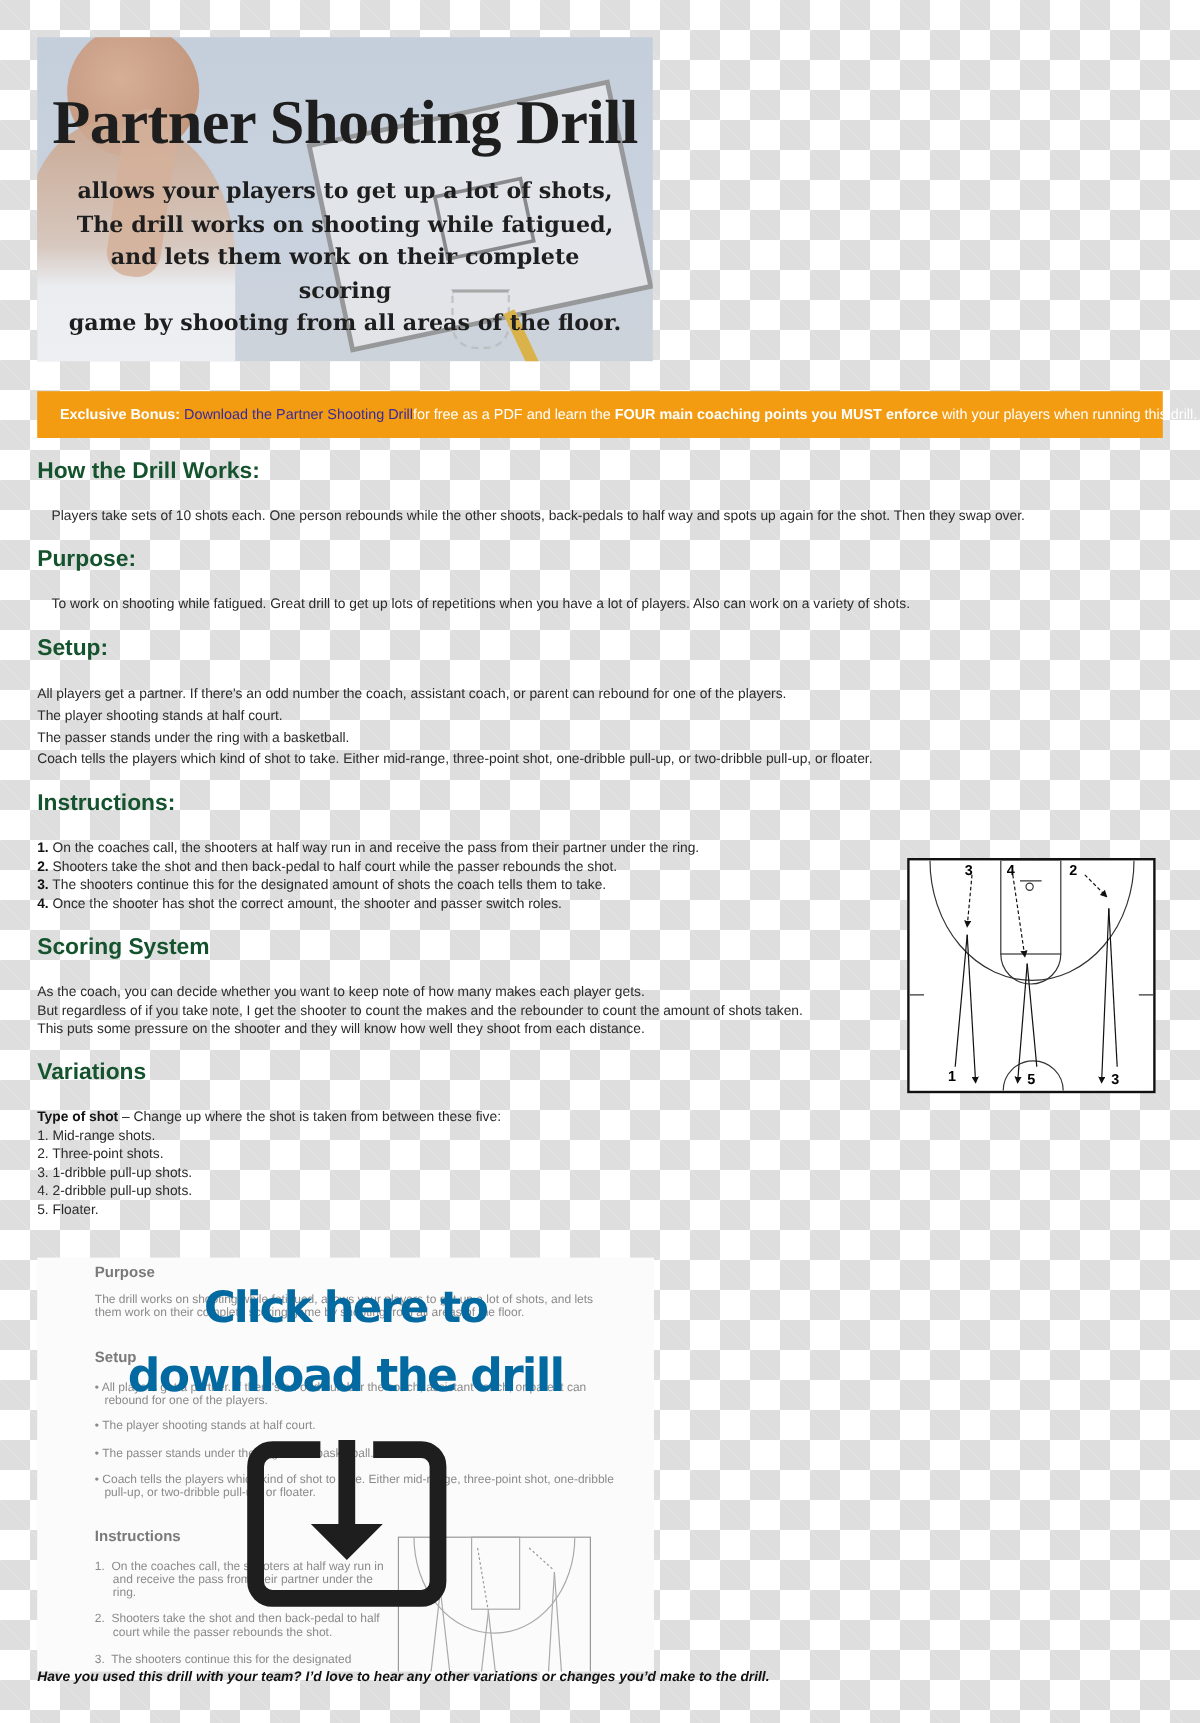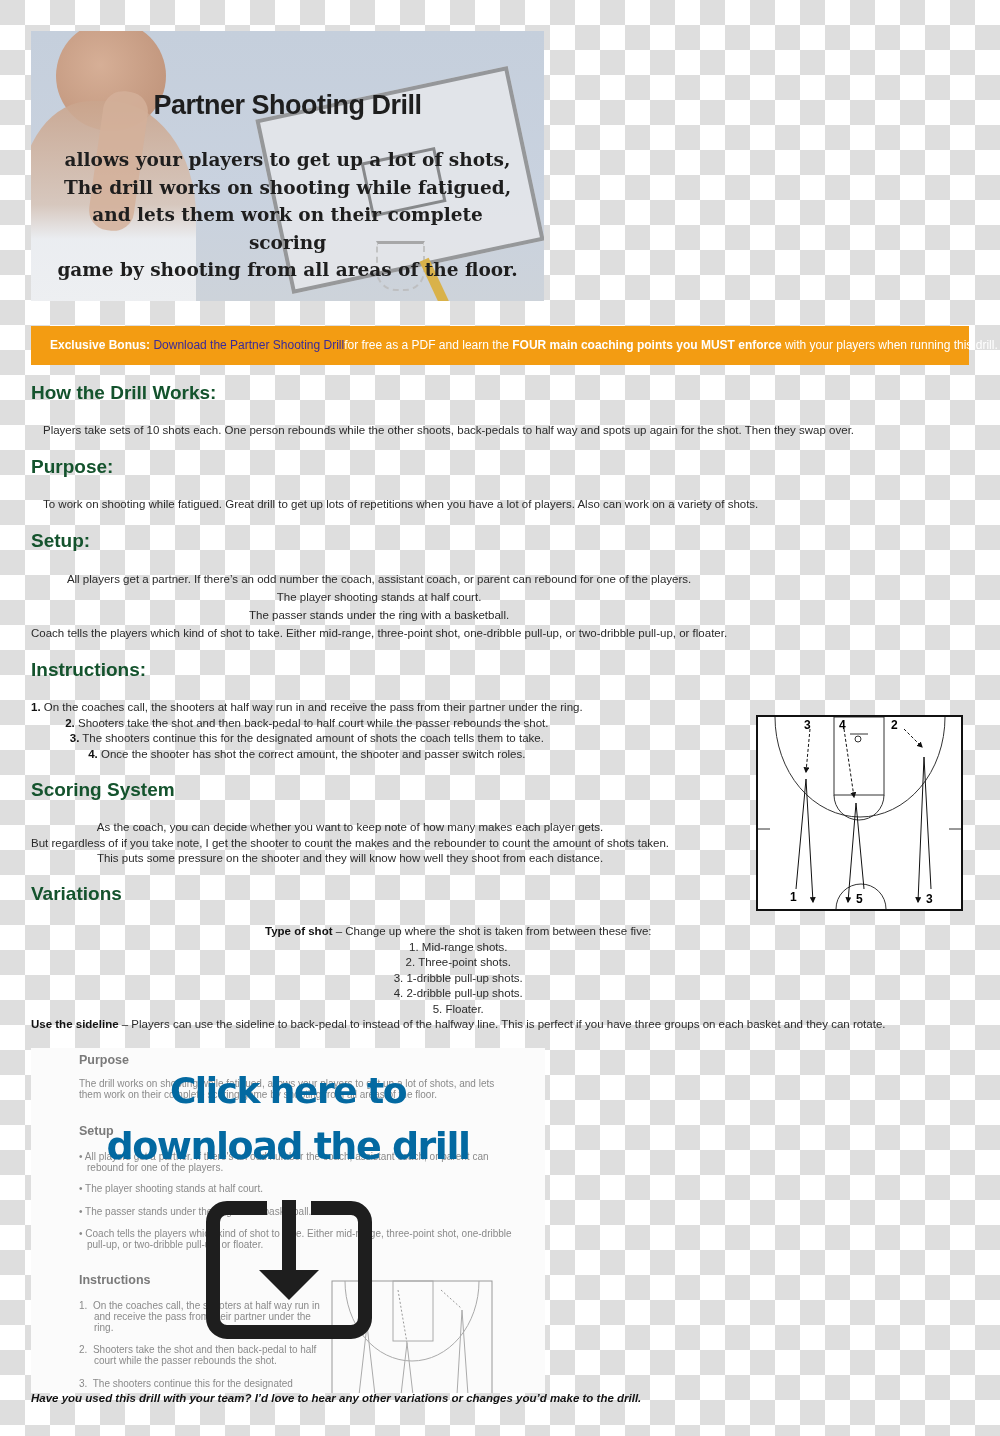--- a/index.html
+++ b/index.html
@@ -42,22 +42,22 @@
   }
   .hero .pole {
     position:absolute; left:405px; top:225px; width:10px; height:80px;
     background:#d9b24a; transform:rotate(-25deg);
   }
   .hero .net {
     position:absolute; left:345px; top:210px; width:45px; height:45px;
     border:2px dashed #bbb; border-top:3px solid #999; border-radius:0 0 20px 20px; opacity:.8;
   }
   .hero-title {
-    position:absolute; left:0; right:0; top:59px; text-align:center;
-    font-family:Liberation Sans, sans-serif; font-weight:bold; font-size:27px; color:#1e1e1e;
+    position:absolute; left:0; right:0; top:42px; text-align:center;
+    font-family:Liberation Serif, serif; font-weight:bold; font-size:52px; color:#1e1e1e;
     letter-spacing:-0.5px;
   }
   .hero-sub {
     position:absolute; left:20px; right:20px; top:115px; text-align:center;
     font-family:"DejaVu Serif", serif; font-weight:bold; font-size:18.5px; line-height:27.5px; color:#1e1e1e;
   }
   
   .banner {
     position:absolute; left:31px; top:326px; width:938px; height:39px;
     background:#f39c12; color:#fff; font-size:12px; line-height:39px;
@@ -67,21 +67,21 @@
   .banner b { font-weight:bold;text-align:center; }
   
   h2 {
     position:absolute; left:31px; margin:0; font-size:19px; font-weight:bold; color:#14532d;
     font-family:"Liberation Sans", sans-serif;
   }
   .p {
     position:absolute; left:43px; margin:0; font-size:11.5px; color:#2a2a2a; white-space:nowrap;
   }
   .lines { position:absolute; left:31px; font-size:11.5px; color:#2a2a2a; white-space:nowrap; }
-  .lines div { height:15.5px; line-height:15.5px;text-align:center; }
+  .lines div { height:15.5px; line-height:15.5px; }
   .lines.setup div { height:18px; line-height:18px; }
   .lines b { color:#111; }
   
   .court {
     position:absolute; left:756px; top:715px; width:203px; height:192px;
     border:2px solid #111; background:#fff;
   }
   
   .dl {
     position:absolute; left:31px; top:1048px; width:514px; height:345px;
@@ -192,21 +192,20 @@
 </div>
 
 <h2 style="top:883px">Variations</h2>
 <div class="lines" style="top:924px">
   <div><b>Type of shot</b><span> – Change up where the shot is taken from between these five:</span></div>
   <div>1. Mid-range shots.</div>
   <div>2. Three-point shots.</div>
   <div>3. 1-dribble pull-up shots.</div>
   <div>4. 2-dribble pull-up shots.</div>
   <div>5. Floater.</div>
-  <div><b>Use the sideline</b><span> – Players can use the sideline to back-pedal to instead of the halfway line. This is perfect if you have three groups on each basket and they can rotate.</span></div>
 </div>
 
 <div class="dl">
   <div class="faint-h" style="left:48px;top:5px">Purpose</div>
   <div class="faint" style="left:48px;top:30px">The drill works on shooting while fatigued, allows your players to get up a lot of shots, and lets</div>
   <div class="faint" style="left:48px;top:41px">them work on their complete scoring game by shooting from all areas of the floor.</div>
   <div class="faint-h" style="left:48px;top:76px">Setup</div>
   <div class="faint" style="left:48px;top:103px">• <span>All players get a partner. If there's an odd number the coach, assistant coach, or parent can</span></div>
   <div class="faint" style="left:56px;top:114px">rebound for one of the players.</div>
   <div class="faint" style="left:48px;top:135px">• <span>The player shooting stands at half court.</span></div>

